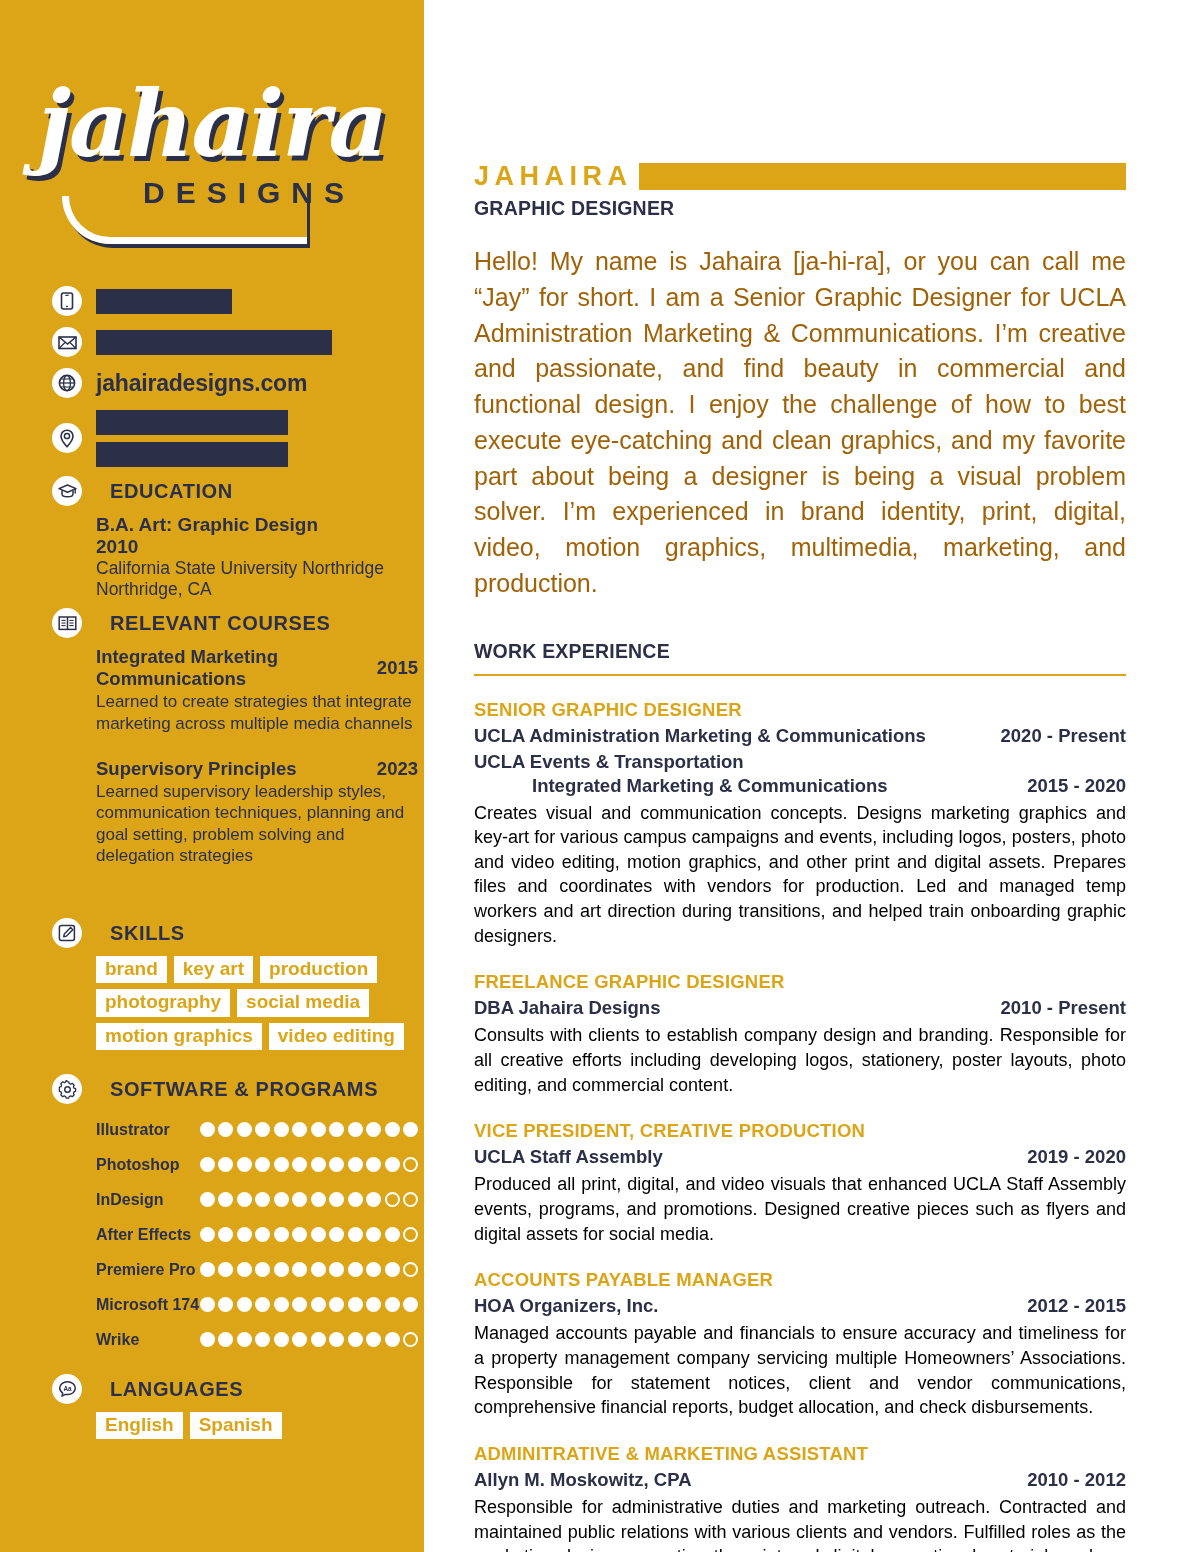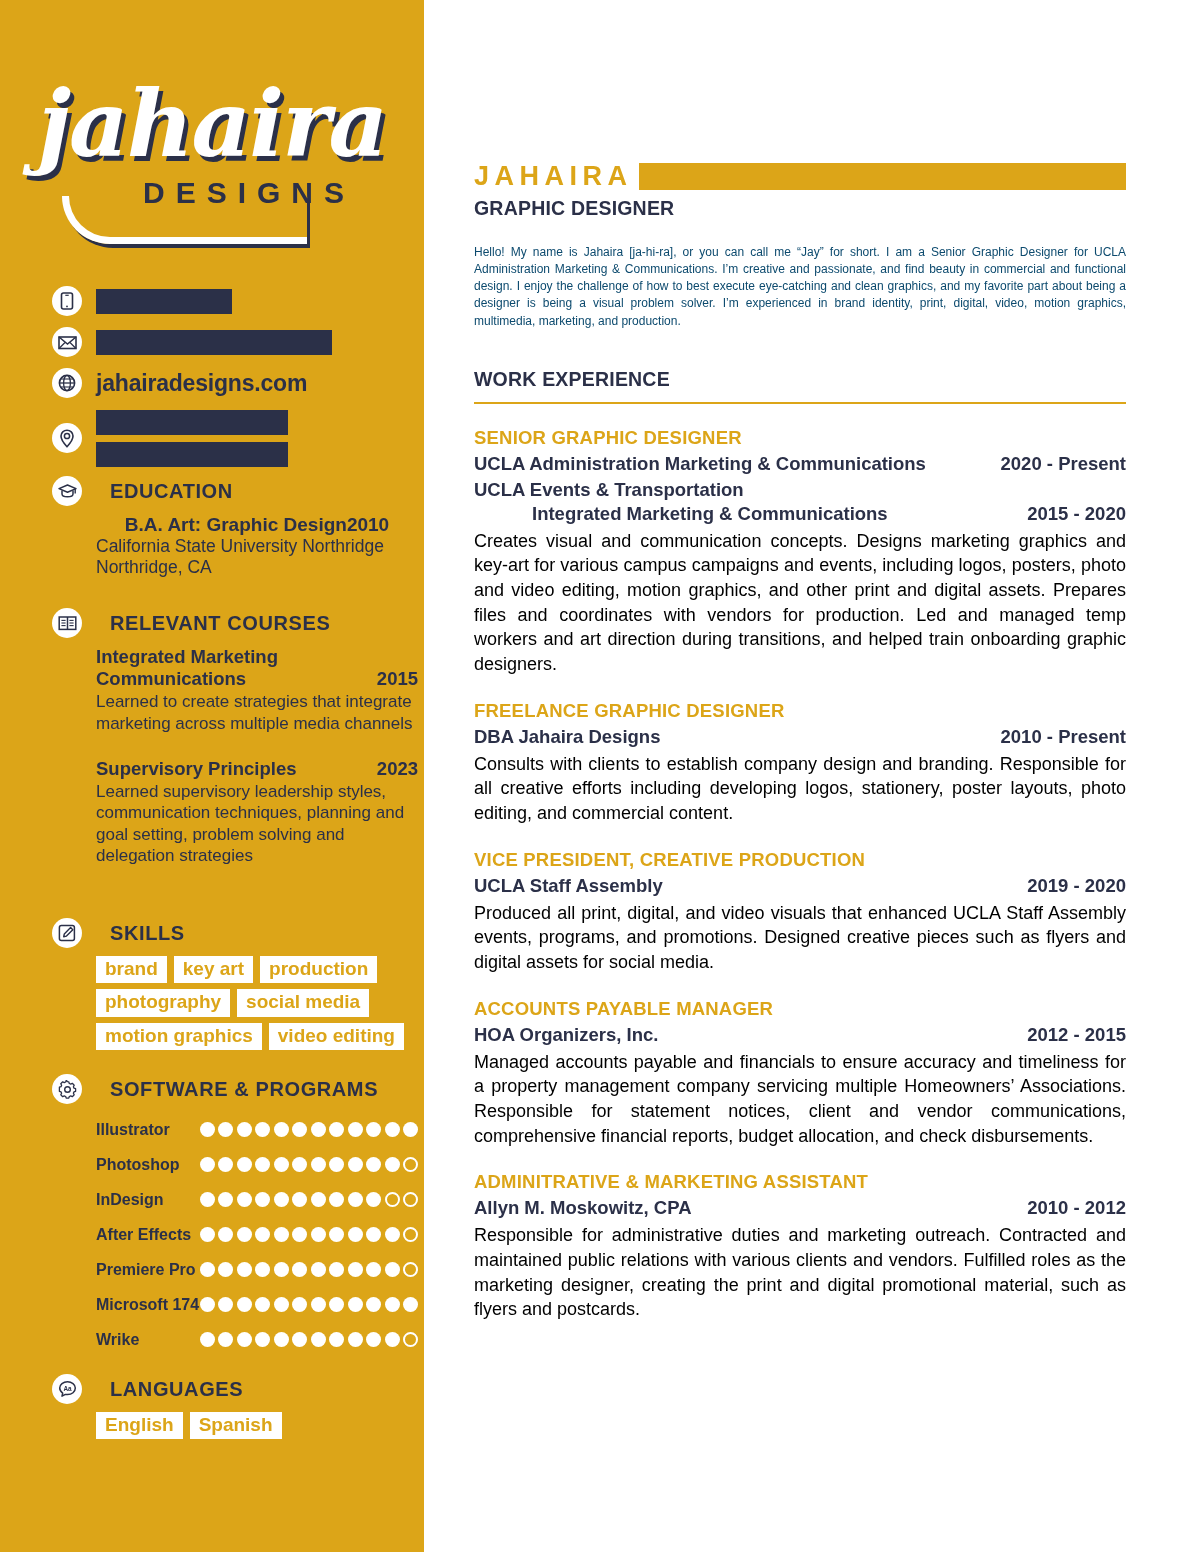--- a/index.html
+++ b/index.html
@@ -87,27 +87,27 @@
   .loc-stack { display: flex; flex-direction: column; gap: 7px; }
 
   
   .sec { position: absolute; left: 52px; width: 366px; }
   .sec-head { display: flex; align-items: center; margin-bottom: 8px; }
   .sec-title {
     font-size: 20px; font-weight: bold; color: #2b3048;
     letter-spacing: 0.6px; margin-left: 14px;
   }
 
-  .edu-row { display: flex; justify-content: center; align-items: baseline; }
+  .edu-row { display: flex; justify-content: flex-end; align-items: baseline; flex-direction: column; }
   .edu-deg { font-size: 19px; font-weight: bold; color: #2b3048; }
   .edu-year { font-size: 19px; font-weight: bold; color: #2b3048; }
   .edu-sub { font-size: 17.5px; color: #2b3048; line-height: 1.22; }
 
   .course { margin-top: 2px; }
-  .course-title-row { display: flex; justify-content: space-between; align-items: flex-end; }
+  .course-title-row { display: flex; justify-content: space-between; align-items: center; }
   .course-name { font-size: 18.5px; font-weight: bold; color: #2b3048; line-height: 1.2; max-width: 250px;}
   .course-year { font-size: 18.5px; font-weight: bold; color: #2b3048; white-space: nowrap; }
   .course-desc { font-size: 17px; color: #2b3048; line-height: 1.25; margin-top: 1px; }
 
   
   .tags { display: flex; flex-wrap: wrap; gap: 6px 7px; margin-top: 4px; width: 330px;}
   .tag {
     background: #ffffff;
     color: #dca518;
     font-size: 19px;
@@ -134,23 +134,23 @@
     letter-spacing: 5.5px;
   }
   .name-redact { flex: 1; height: 27px; background: #dca518; margin-left: 6px; }
   .job-title {
     font-size: 19.5px; font-weight: bold; color: #2b3048;
     letter-spacing: 0.2px; margin-top: 5px;
   }
 
   .intro {
     margin-top: 24px;
-    font-size: 12px;
+    font-size: 25px;
     line-height: 1.43;
-    color: #0c4a6e;
+    color: #a16207;
     text-align: justify;
   }
 
   .we-head {
     margin-top: 38px;
     font-size: 19.5px; font-weight: bold; color: #2b3048;
     letter-spacing: 0.2px;
   }
   .rule { height: 2px; background: #dca518; margin-top: 11px; }
 

